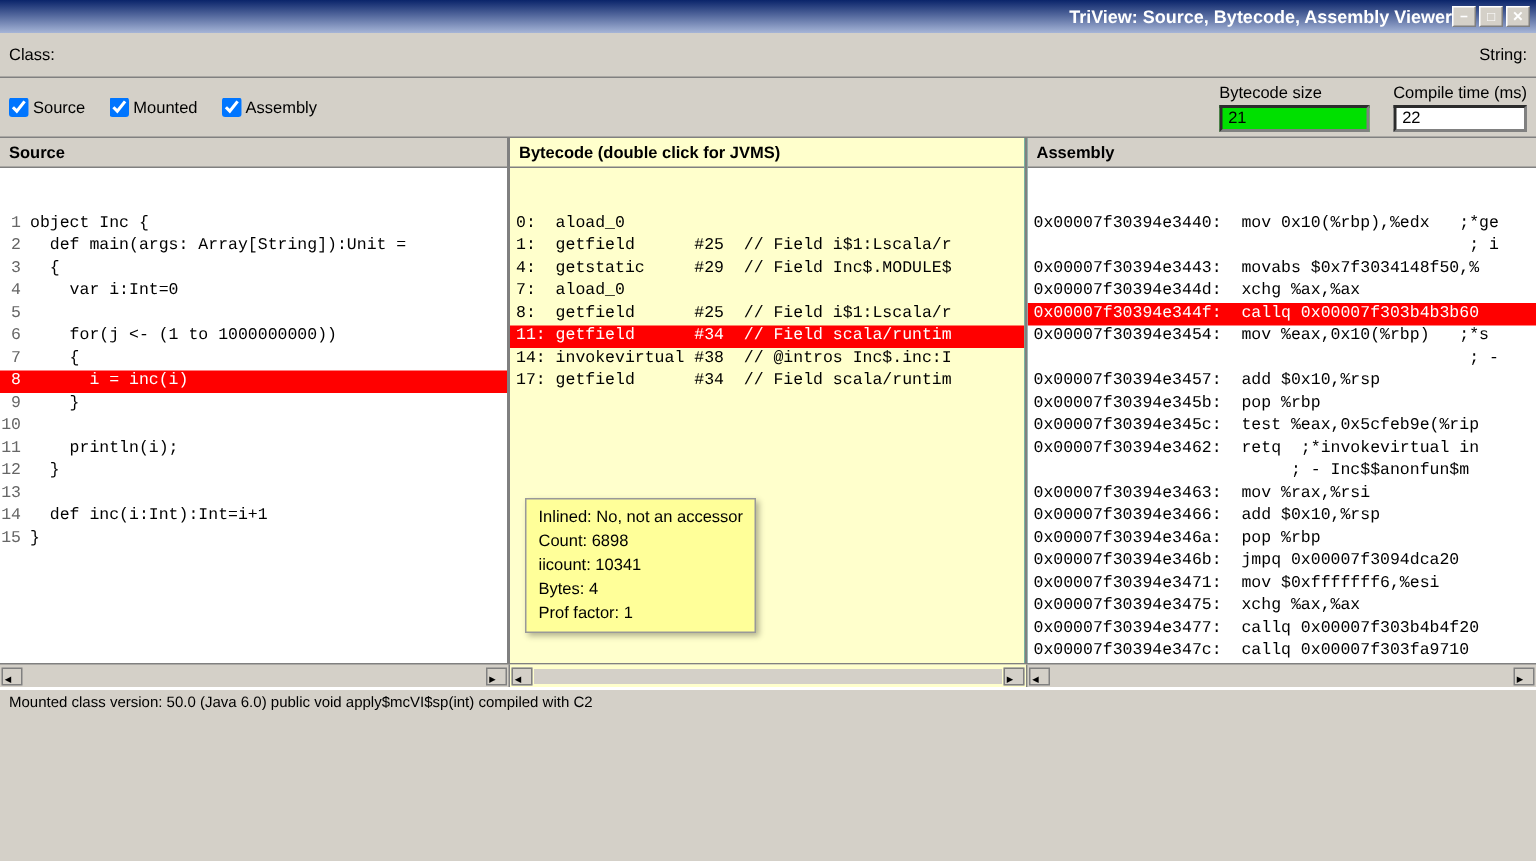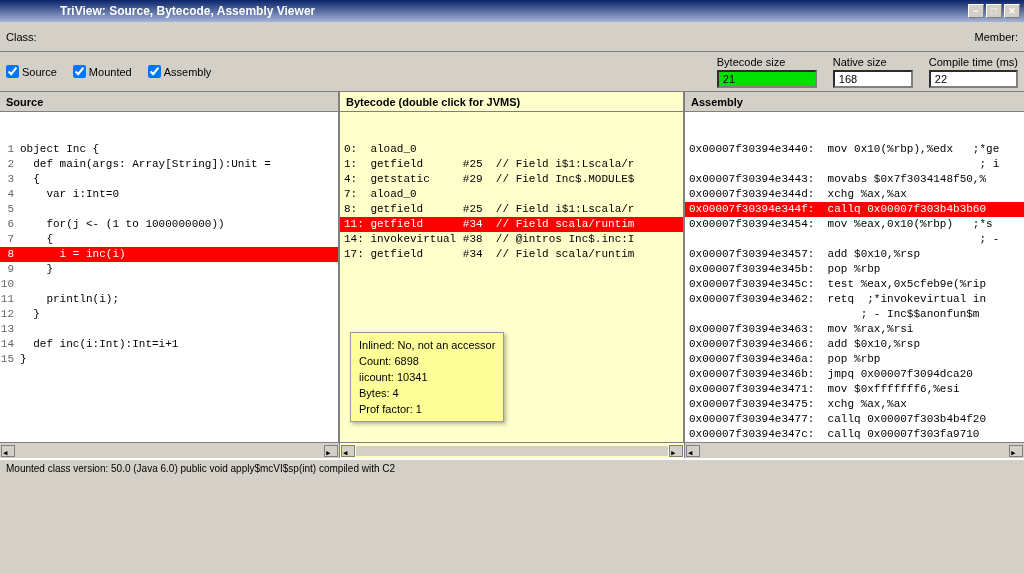--- a/index.html
+++ b/index.html
@@ -11,21 +11,21 @@
       text-align: center;
       padding: 3px 0;
       font-family: Arial, sans-serif;
       font-size: 12px;
       font-weight: bold;
       display: flex;
       align-items: center;
       justify-content: space-between;
       height: 22px;
     }
-    .title-bar-title { flex: 1; text-align: left; }
+    .title-bar-title { flex: 1; text-align: right; }
     .title-bar-controls { display: flex; gap: 2px; margin-right: 4px; }
     .title-btn {
       width: 16px; height: 14px;
       background: #d4d0c8;
       border: 1px solid #808080;
       border-top-color: #fff;
       border-left-color: #fff;
       font-size: 9px;
       display: flex; align-items: center; justify-content: center;
       cursor: pointer;
@@ -205,21 +205,21 @@
     <div class="title-btn">✕</div>
   </div>
 </div>
 
 <div class="toolbar">
   <label class="checkbox-label">
     <span>Class:</span>
   </label>
   <span style="flex:1"></span>
   <label class="checkbox-label">
-    <span>Member:</span>
+    <span>String:</span>
   </label>
 </div>
 
 <div class="metrics-bar">
   <label class="checkbox-label">
     <input type="checkbox" checked="" style="">
     <span>Source</span>
   </label>
   <label class="checkbox-label">
     <input type="checkbox" checked="" style="">
@@ -232,24 +232,20 @@
 
   <span style="flex:1"></span>
 
   <div class="metric-group">
     <span class="metric-label">Bytecode size</span>
     <div style="display:flex; align-items:center;">
       <div style="background:#00e000; border: 2px inset #808080; min-width:100px; height:18px; display:flex; align-items:center; padding:0 4px; font-family:Arial,sans-serif; font-size:11px;">21</div>
     </div>
   </div>
 
-  <div class="metric-group">
-    <span class="metric-label">Native size</span>
-    <div class="metric-value-box">168</div>
-  </div>
 
   <div class="metric-group">
     <span class="metric-label">Compile time (ms)</span>
     <div class="metric-value-box">22</div>
   </div>
 </div>
 
 <div class="panels-row">
   <div class="panels-content">
 

